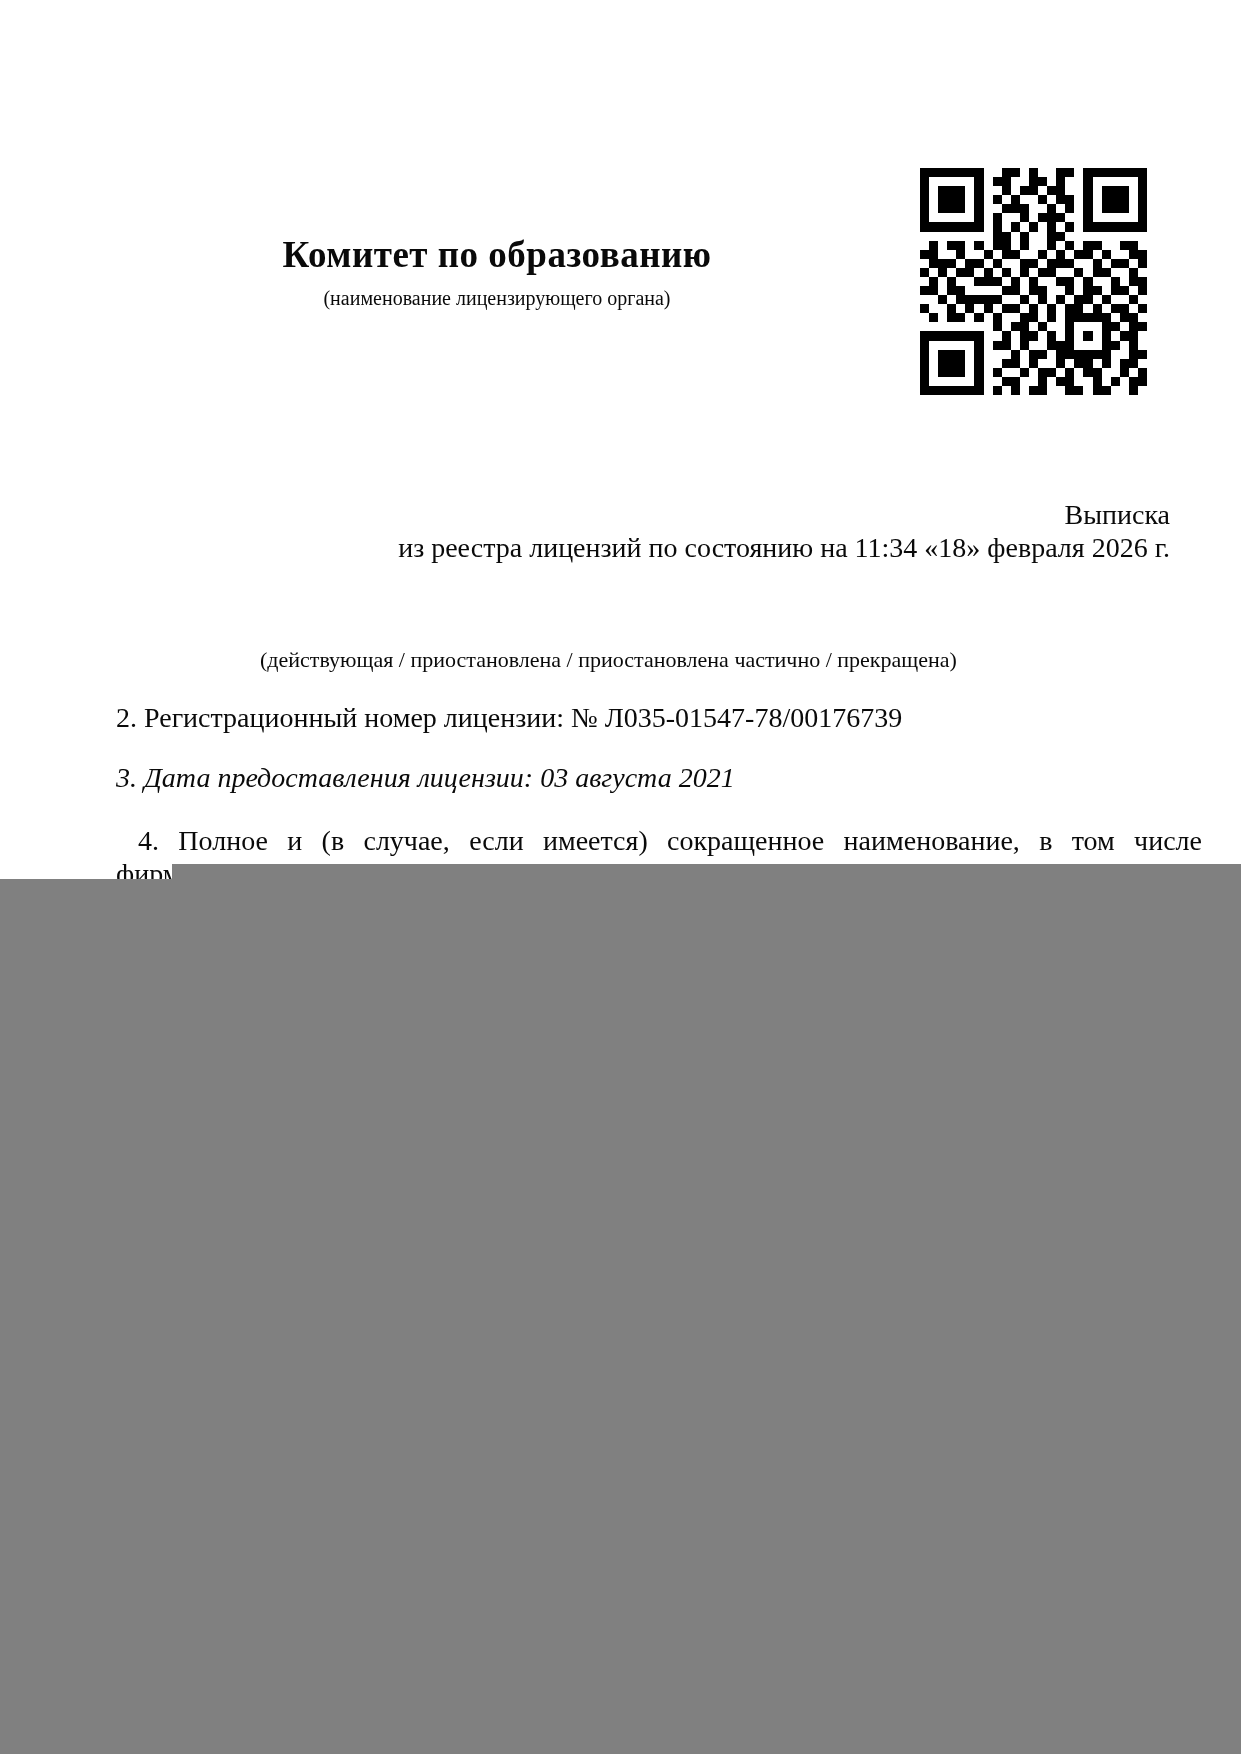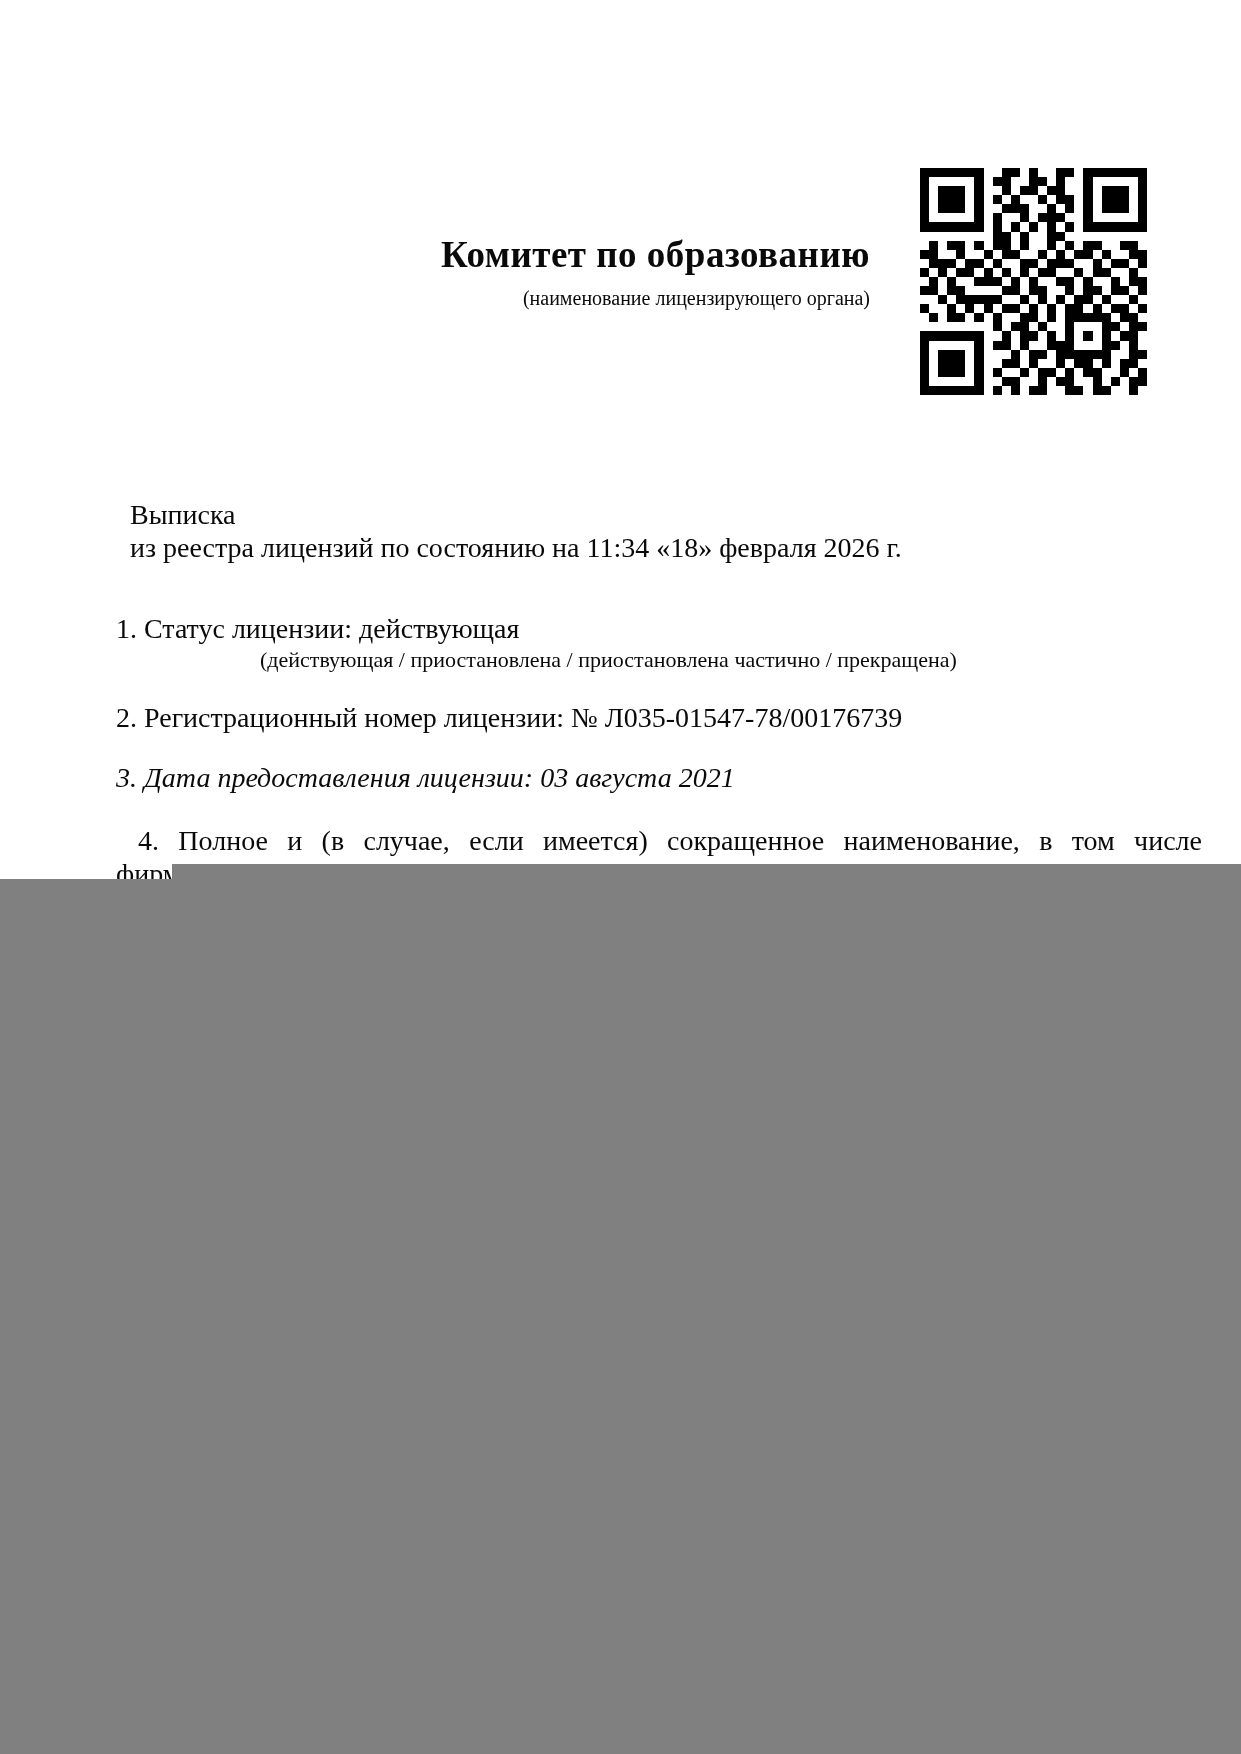--- a/index.html
+++ b/index.html
@@ -11,24 +11,24 @@
     position: relative;
     width: 1241px;
     height: 1754px;
     background: #ffffff;
     overflow: hidden;
     font-family: "Liberation Serif", "DejaVu Serif", serif;
     color: #0a0a0a;
   }
   .header-block {
     position: absolute;
-    left: 100px;
+    left: 112px;
     top: 234px;
     width: 770px;
-    text-align: right;
+    text-align: center;
   }
   .authority {
     font-size: 37px;
     font-weight: bold;
     line-height: 1.15;
     letter-spacing: 0.5px;
   }
   .authority-caption {
     margin-top: 10px;
     font-size: 20px;
@@ -41,21 +41,21 @@
     width: 227px;
     height: 227px;
     background: #ffffff;
   }
   .qr svg { display: block; }
   .doc-title {
     position: absolute;
     left: 130px;
     top: 498px;
     width: 1040px;
-    text-align: left;
+    text-align: right;
     font-size: 28px;
     line-height: 33px;
   }
   .item {
     position: absolute;
     left: 116px;
     font-size: 28px;
     line-height: 33px;
     white-space: nowrap;
   }
@@ -445,21 +445,20 @@
         <rect x="20" y="24" width="1" height="1"></rect>
         <rect x="23" y="24" width="1" height="1"></rect>
       </svg>
     </div>
 
   <div class="doc-title">
     <div>Выписка</div>
     <div>из реестра лицензий по состоянию на 11:34 «18» февраля 2026 г.</div>
   </div>
 
-  <div class="item item1">1. Статус лицензии: действующая</div>
 
   <div class="item-caption">(действующая / приостановлена / приостановлена частично / прекращена)</div>
 
   <div class="item item2">2. Регистрационный номер лицензии: № Л035-01547-78/00176739</div>
 
   <div class="item item3">3. Дата предоставления лицензии: 03 августа 2021</div>
 
   <div class="item item4">4. Полное и (в случае, если имеется) сокращенное наименование, в том числе</div>
 
   <div class="item item4b">фирм</div>

